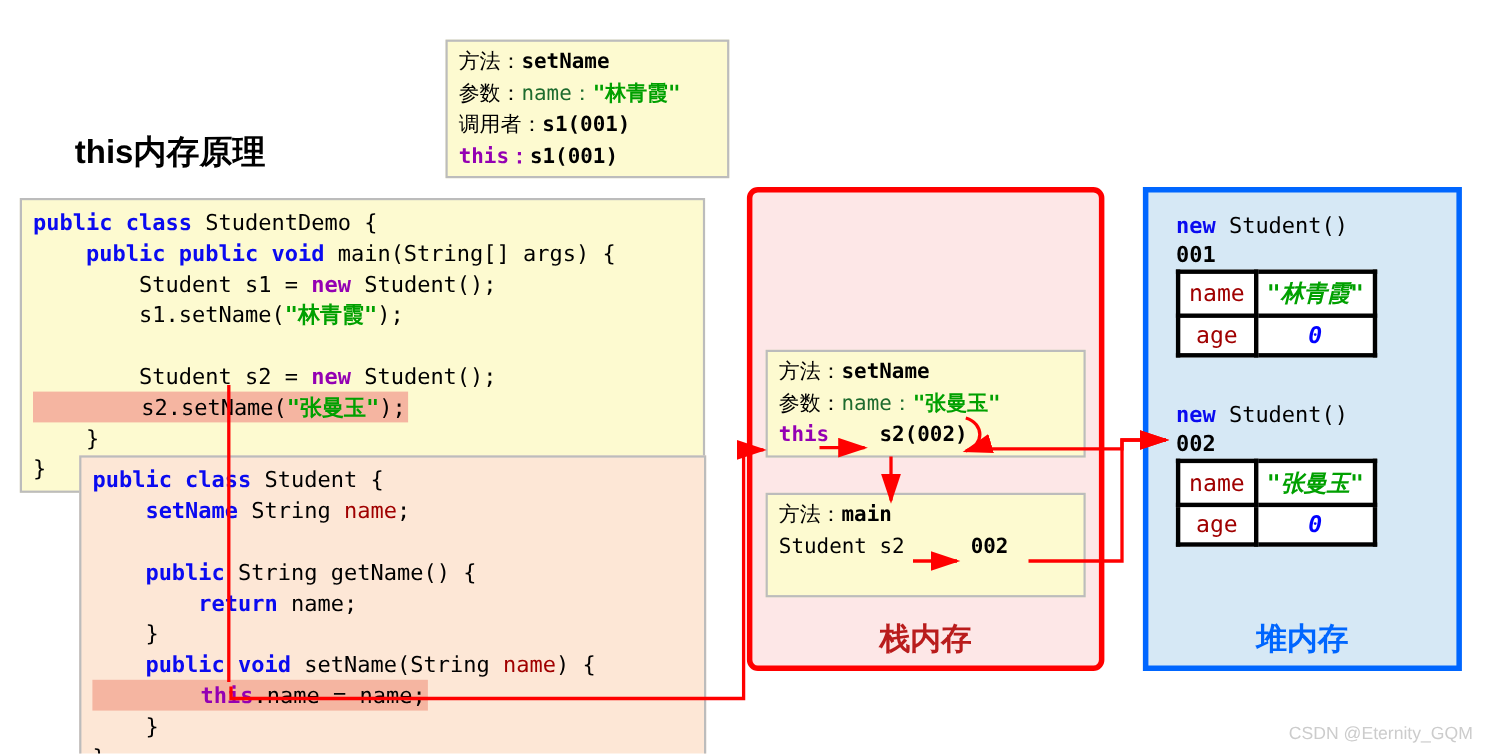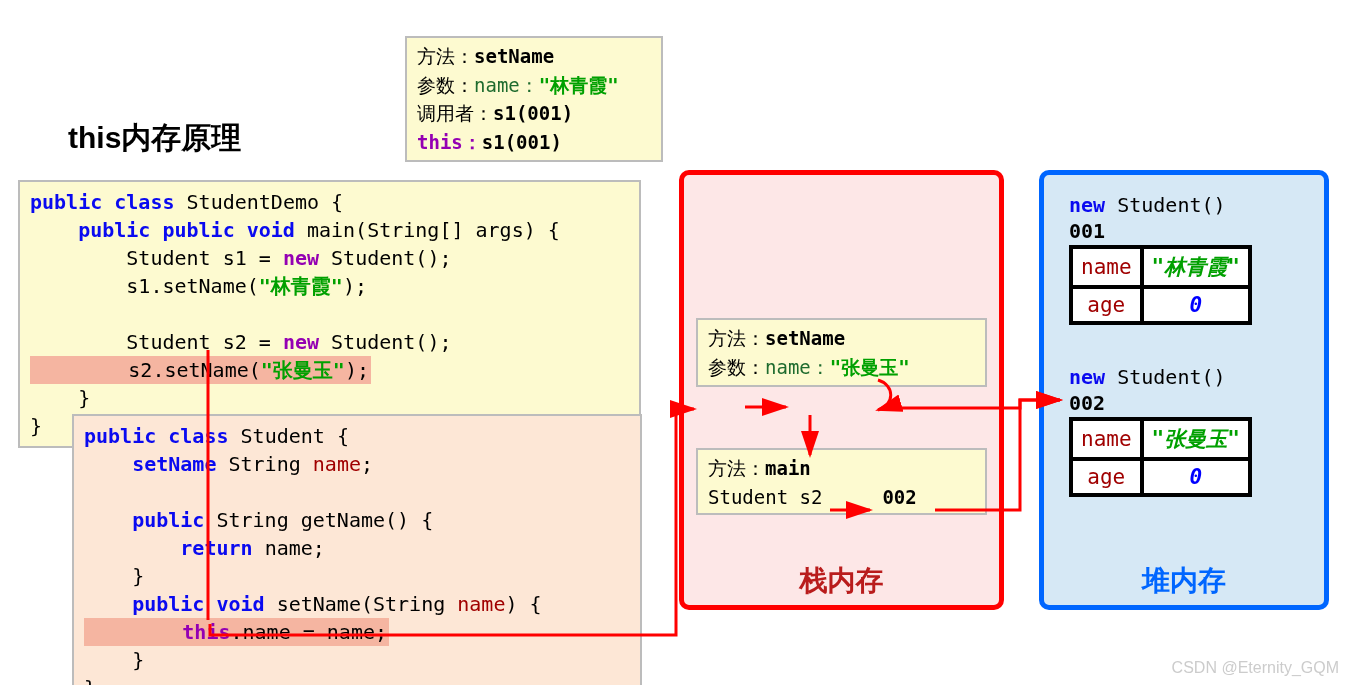--- a/index.html
+++ b/index.html
@@ -84,29 +84,29 @@
     position: absolute;
     left: 12px; right: 12px;
     background: #fdfad0;
     border: 2px solid #bcbcbc;
     padding: 4px 10px;
     font-family: "Consolas", monospace;
     font-size: 19px;
     line-height: 1.5;
   }
   .stack-frame1 { top: 143px; }
-  .stack-frame2 { top: 273px; height: 67px; }
+  .stack-frame2 { top: 273px; height: 95px; }
   .heap {
     position: absolute;
     top: 170px;
     left: 1039px;
     width: 290px;
     height: 440px;
     border: 5px solid #0066ff;
-    border-radius: 10px;
+    border-radius: 0;
     background: #d6e8f5;
   }
   .heap-label {
     position: absolute;
     bottom: 5px;
     left: 0; right: 0;
     text-align: center;
     color: #0066ff;
     font-size: 28px;
     font-weight: bold;
@@ -187,20 +187,21 @@
 <span>    }</span>
 <span class="kw">    public void </span><span>setName(String </span><span class="field">name</span><span>) {</span>
 <span class="hl"><span>        </span><span class="tkw">this</span><span>.name = name;</span></span>
 <span>    }</span>
 <span>}</span></div>
 
 <div class="stack">
   <div class="stack-frame1">
     <div><span>方法：</span><span style="font-weight:bold">setName</span></div>
     <div><span>参数：</span><span class="dname">name：</span><span class="str">"张曼玉"</span></div>
+    <div><span class="tkw">this</span><span>&nbsp;&nbsp;&nbsp;&nbsp;</span><span style="font-weight:bold">s2(002)</span></div>
   </div>
   <div class="stack-frame2">
     <div><span>方法：</span><span style="font-weight:bold">main</span></div>
     <div><span> Student s2</span><span style="display:inline-block;width:60px"></span><span style="font-weight:bold">002</span></div>
   </div>
   <div class="stack-label">栈内存</div>
 </div>
 
 <div class="heap">
   <div class="obj obj1">

